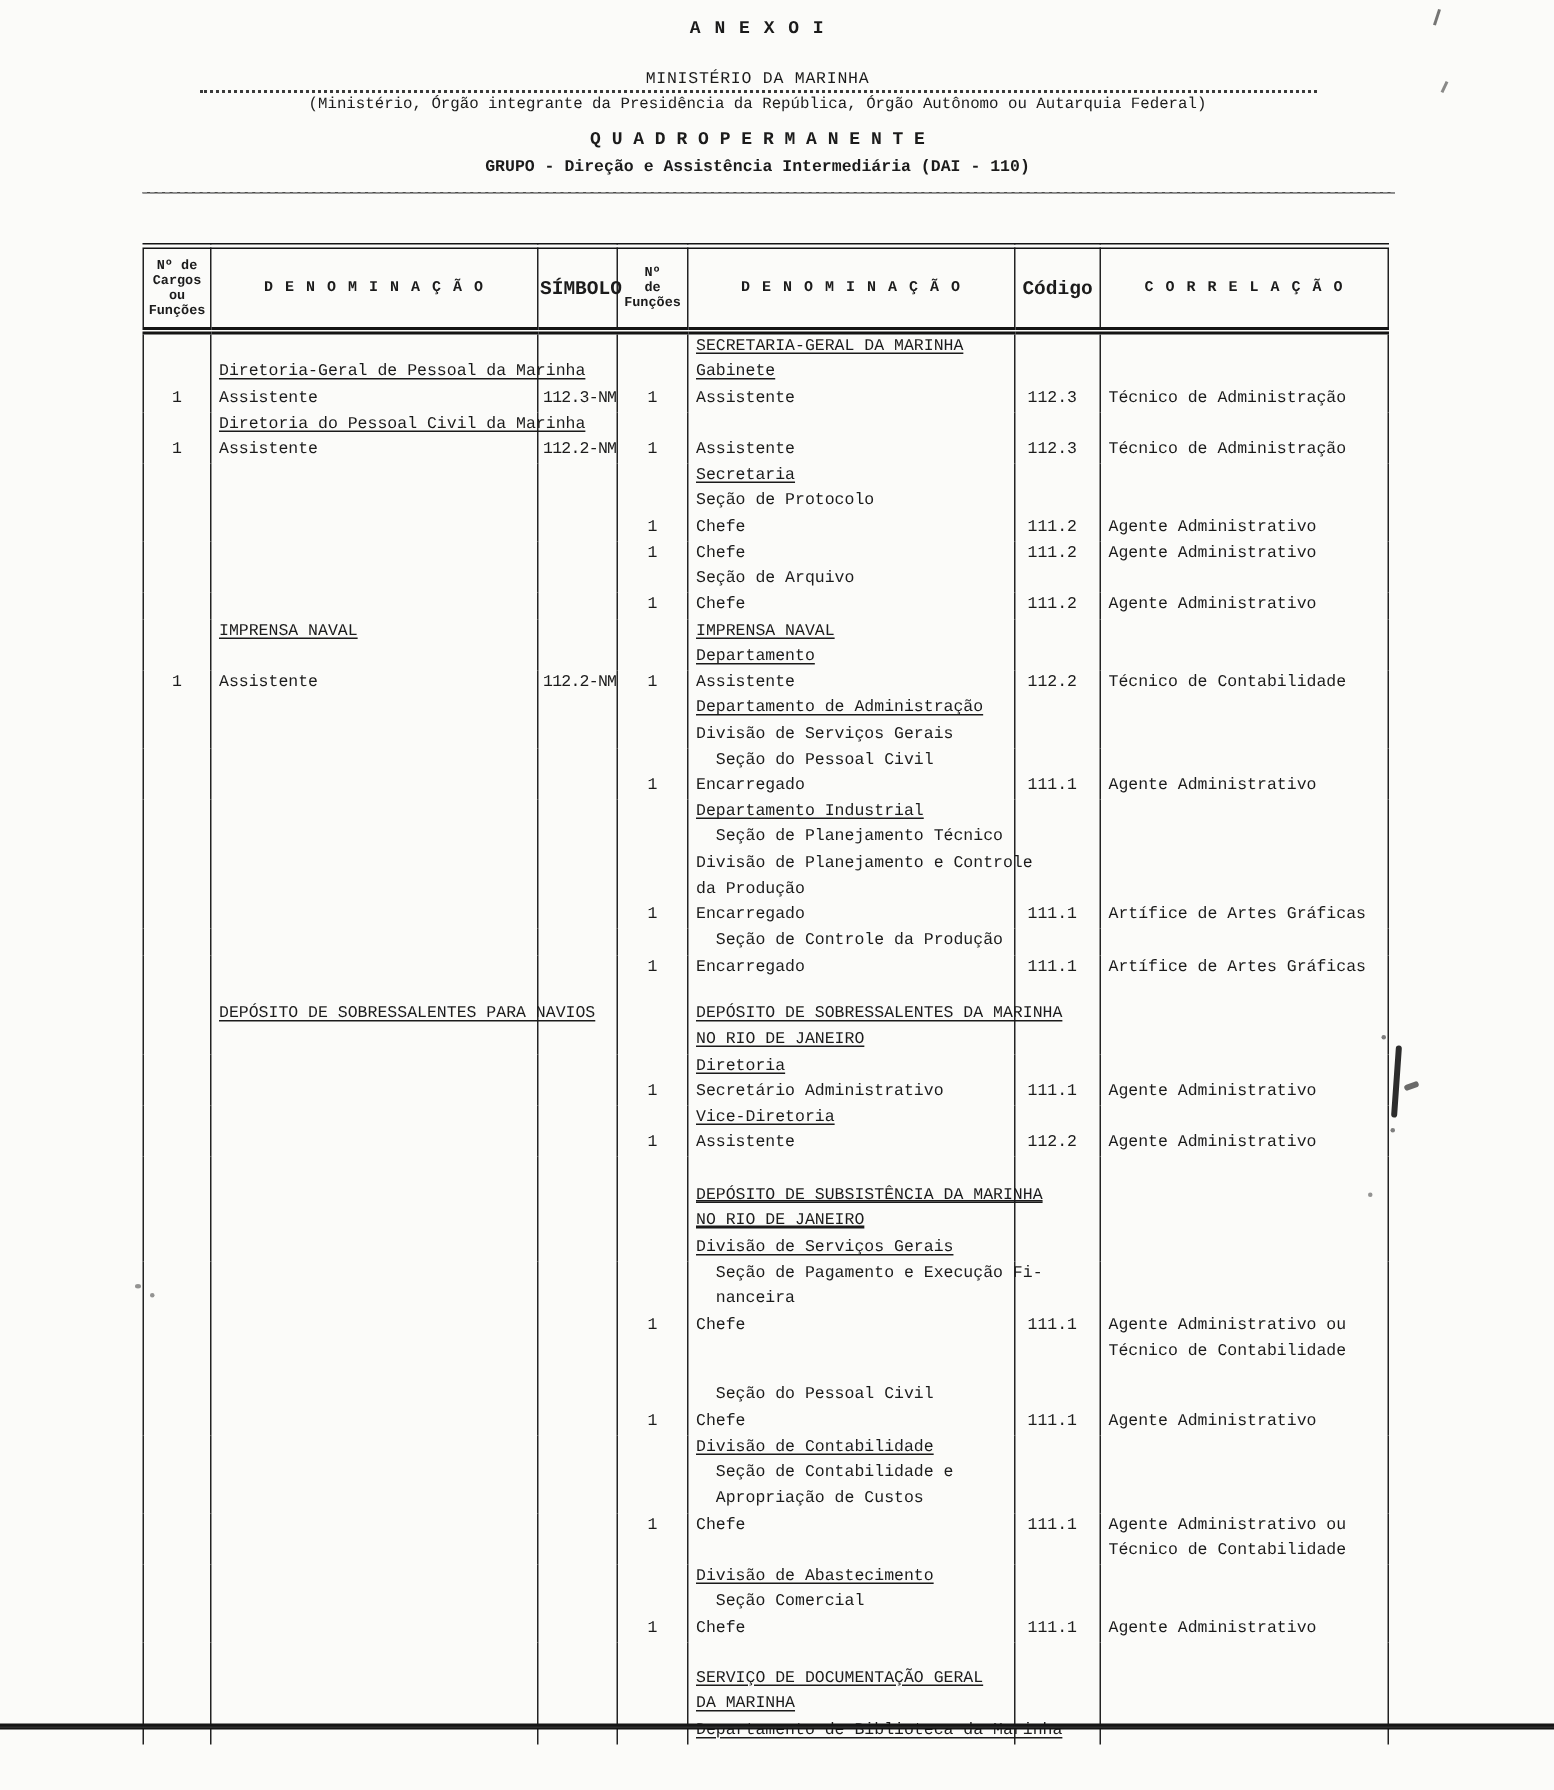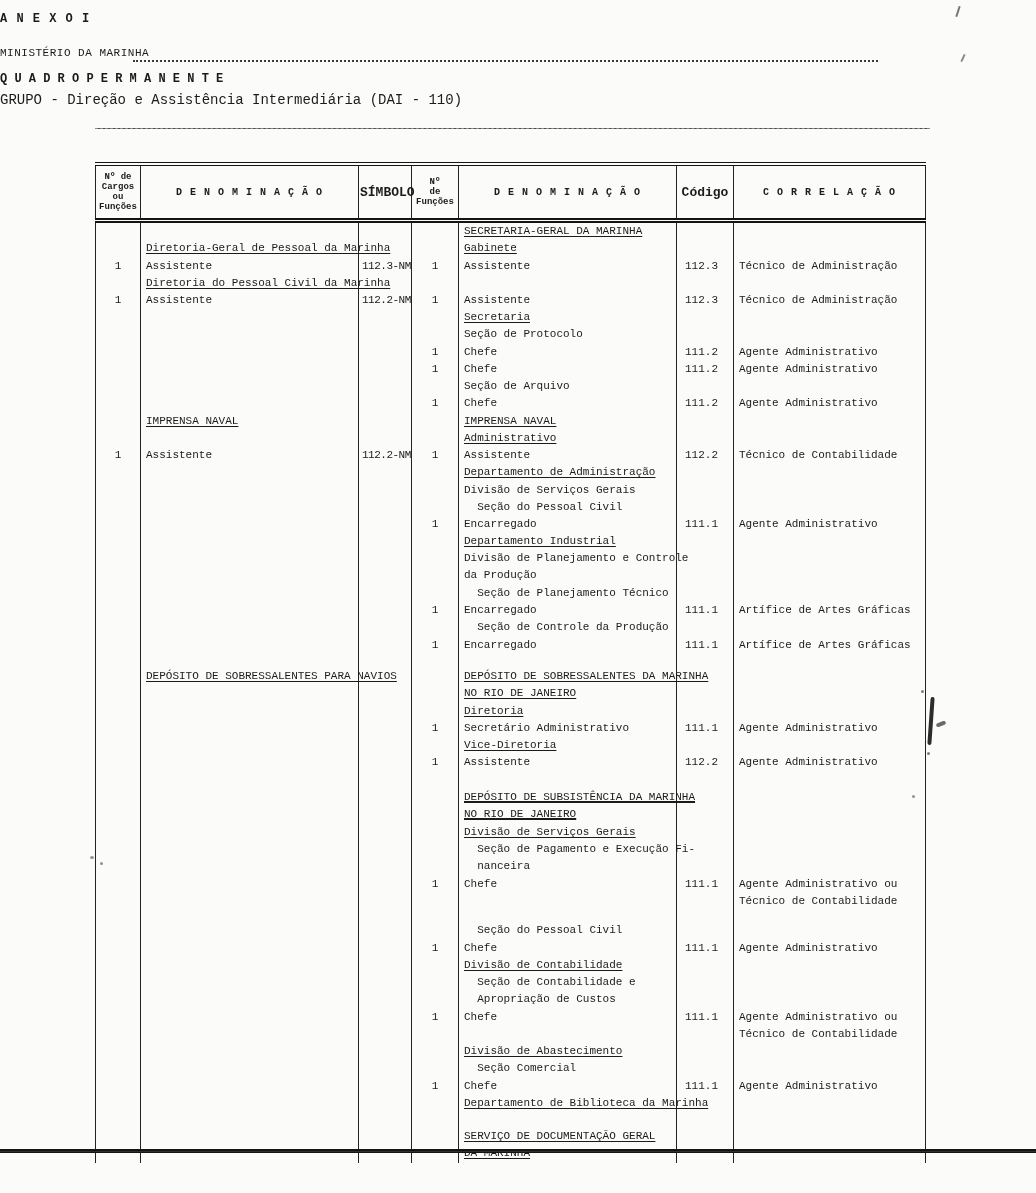--- a/index.html
+++ b/index.html
@@ -2,27 +2,27 @@
 <html><head>
 <meta charset="utf-8">
 <style>
   html,body{margin:0;padding:0;}
   body{
     width:1036px;height:1193px;position:relative;overflow:hidden;
     background:#fbfbf9;color:#1b1b1b;
     font-family:"Liberation Mono","DejaVu Sans Mono",monospace;
     -webkit-font-smoothing:antialiased;
   }
-  .doc-header{position:absolute;top:0;left:0;width:1010px;text-align:left;}
+  .doc-header{position:absolute;top:0;left:0;width:1010px;text-align:center;}
   .anexo{margin-top:12px;font-size:12px;font-weight:bold;letter-spacing:1px;}
   .ministerio{margin-top:21px;font-size:11px;letter-spacing:.5px;}
   .dotted-rule{width:745px;margin:0 auto;border-bottom:2px dotted #3a3a3a;height:1px;}
   .subtitle{margin-top:2px;font-size:10.5px;}
   .quadro{margin-top:10px;font-size:12px;font-weight:bold;}
-  .grupo{margin-top:6px;font-size:14px;font-weight:normal;}
+  .grupo{margin-top:6px;font-size:11px;font-weight:bold;}
   .dashed-rule{position:absolute;top:128px;left:95px;width:835px;border-top:1.5px solid #2a2a2a;opacity:.85;}
   .dashed-rule:after{content:"";display:block;border-top:1px dashed #777;margin-top:-1px;}
 
   table.main-table{
     position:absolute;top:162px;left:95px;width:830px;height:1001px;
     border-collapse:collapse;table-layout:fixed;
     border-top:4px double #141414;
     border-left:1.5px solid #222;border-right:1.5px solid #222;
   }
   thead th{
@@ -62,20 +62,21 @@
   .art-dot4{left:100px;top:862px;width:3px;height:3px;border-radius:50%;opacity:.5;}
   .art-dot5{left:912px;top:795px;width:3px;height:3px;border-radius:50%;opacity:.5;}
 </style>
 </head>
 <body>
 
 <div class="doc-header">
   <div class="anexo">A N E X O   I</div>
   <div class="ministerio">MINISTÉRIO DA MARINHA</div>
   <div class="dotted-rule"></div>
+  <div class="subtitle">(Ministério, Órgão integrante da Presidência da República, Órgão Autônomo ou Autarquia Federal)</div>
   <div class="quadro">Q U A D R O   P E R M A N E N T E</div>
   <div class="grupo">GRUPO - Direção e Assistência Intermediária (DAI - 110)</div>
 </div>
 
 <div class="dashed-rule"></div>
 
 <table class="main-table">
   <colgroup>
     <col style="width:45px">
       <col style="width:218px">
@@ -208,21 +209,21 @@
         <td class="c-n2"></td>
         <td class="c-dr"><span class="u">IMPRENSA NAVAL</span></td>
         <td class="c-cd"></td>
         <td class="c-co"></td>
       </tr>
       <tr>
         <td class="c-n1"></td>
         <td class="c-dl"></td>
         <td class="c-sb"></td>
         <td class="c-n2"></td>
-        <td class="c-dr"><span class="u">Administrativo</span></td>
+        <td class="c-dr"><span class="u">Departamento</span></td>
         <td class="c-cd"></td>
         <td class="c-co"></td>
       </tr>
       <tr>
         <td class="c-n1"><span>1</span></td>
         <td class="c-dl"><span>Assistente</span></td>
         <td class="c-sb"><span>112.2-NM</span></td>
         <td class="c-n2"><span>1</span></td>
         <td class="c-dr"><span>Assistente</span></td>
         <td class="c-cd"><span>112.2</span></td>
@@ -271,31 +272,31 @@
         <td class="c-n2"></td>
         <td class="c-dr"><span class="u">Departamento Industrial</span></td>
         <td class="c-cd"></td>
         <td class="c-co"></td>
       </tr>
       <tr>
         <td class="c-n1"></td>
         <td class="c-dl"></td>
         <td class="c-sb"></td>
         <td class="c-n2"></td>
+        <td class="c-dr"><span>  Seção de Planejamento Técnico</span></td>
+        <td class="c-cd"></td>
+        <td class="c-co"></td>
+      </tr>
+      <tr>
+        <td class="c-n1"></td>
+        <td class="c-dl"></td>
+        <td class="c-sb"></td>
+        <td class="c-n2"></td>
         <td class="c-dr"><span>Divisão de Planejamento e Controle
 da Produção</span></td>
-        <td class="c-cd"></td>
-        <td class="c-co"></td>
-      </tr>
-      <tr>
-        <td class="c-n1"></td>
-        <td class="c-dl"></td>
-        <td class="c-sb"></td>
-        <td class="c-n2"></td>
-        <td class="c-dr"><span>  Seção de Planejamento Técnico</span></td>
         <td class="c-cd"></td>
         <td class="c-co"></td>
       </tr>
       <tr>
         <td class="c-n1"></td>
         <td class="c-dl"></td>
         <td class="c-sb"></td>
         <td class="c-n2"><span>1</span></td>
         <td class="c-dr"><span>Encarregado</span></td>
         <td class="c-cd"><span>111.1</span></td>
@@ -472,37 +473,37 @@
       <tr>
         <td class="c-n1"></td>
         <td class="c-dl"></td>
         <td class="c-sb"></td>
         <td class="c-n2"><span>1</span></td>
         <td class="c-dr"><span>Chefe</span></td>
         <td class="c-cd"><span>111.1</span></td>
         <td class="c-co"><span>Agente Administrativo</span></td>
       </tr>
       <tr>
-        <td class="c-n1"></td>
-        <td class="c-dl"></td>
-        <td class="c-sb"></td>
-        <td class="c-n2"></td>
-        <td class="c-dr"><span class="u">Departamento de Biblioteca da Marinha</span></td>
-        <td class="c-cd"></td>
-        <td class="c-co"></td>
-      </tr>
-      <tr>
         <td class="c-n1" style="padding-top: 16px;"></td>
         <td class="c-dl" style="padding-top: 16px;"></td>
         <td class="c-sb" style="padding-top: 16px;"></td>
         <td class="c-n2" style="padding-top: 16px;"></td>
         <td class="c-dr" style="padding-top: 16px;"><span class="u">SERVIÇO DE DOCUMENTAÇÃO GERAL
 DA MARINHA</span></td>
         <td class="c-cd" style="padding-top: 16px;"></td>
         <td class="c-co" style="padding-top: 16px;"></td>
+      </tr>
+      <tr>
+        <td class="c-n1"></td>
+        <td class="c-dl"></td>
+        <td class="c-sb"></td>
+        <td class="c-n2"></td>
+        <td class="c-dr"><span class="u">Departamento de Biblioteca da Marinha</span></td>
+        <td class="c-cd"></td>
+        <td class="c-co"></td>
       </tr>
     </tbody>
 </table>
 
 <div class="bottom-rule"></div>
 
 <div class="art art-tick1"></div>
 <div class="art art-tick2"></div>
 <div class="art art-blob"></div>
 <div class="art art-blob2"></div>

